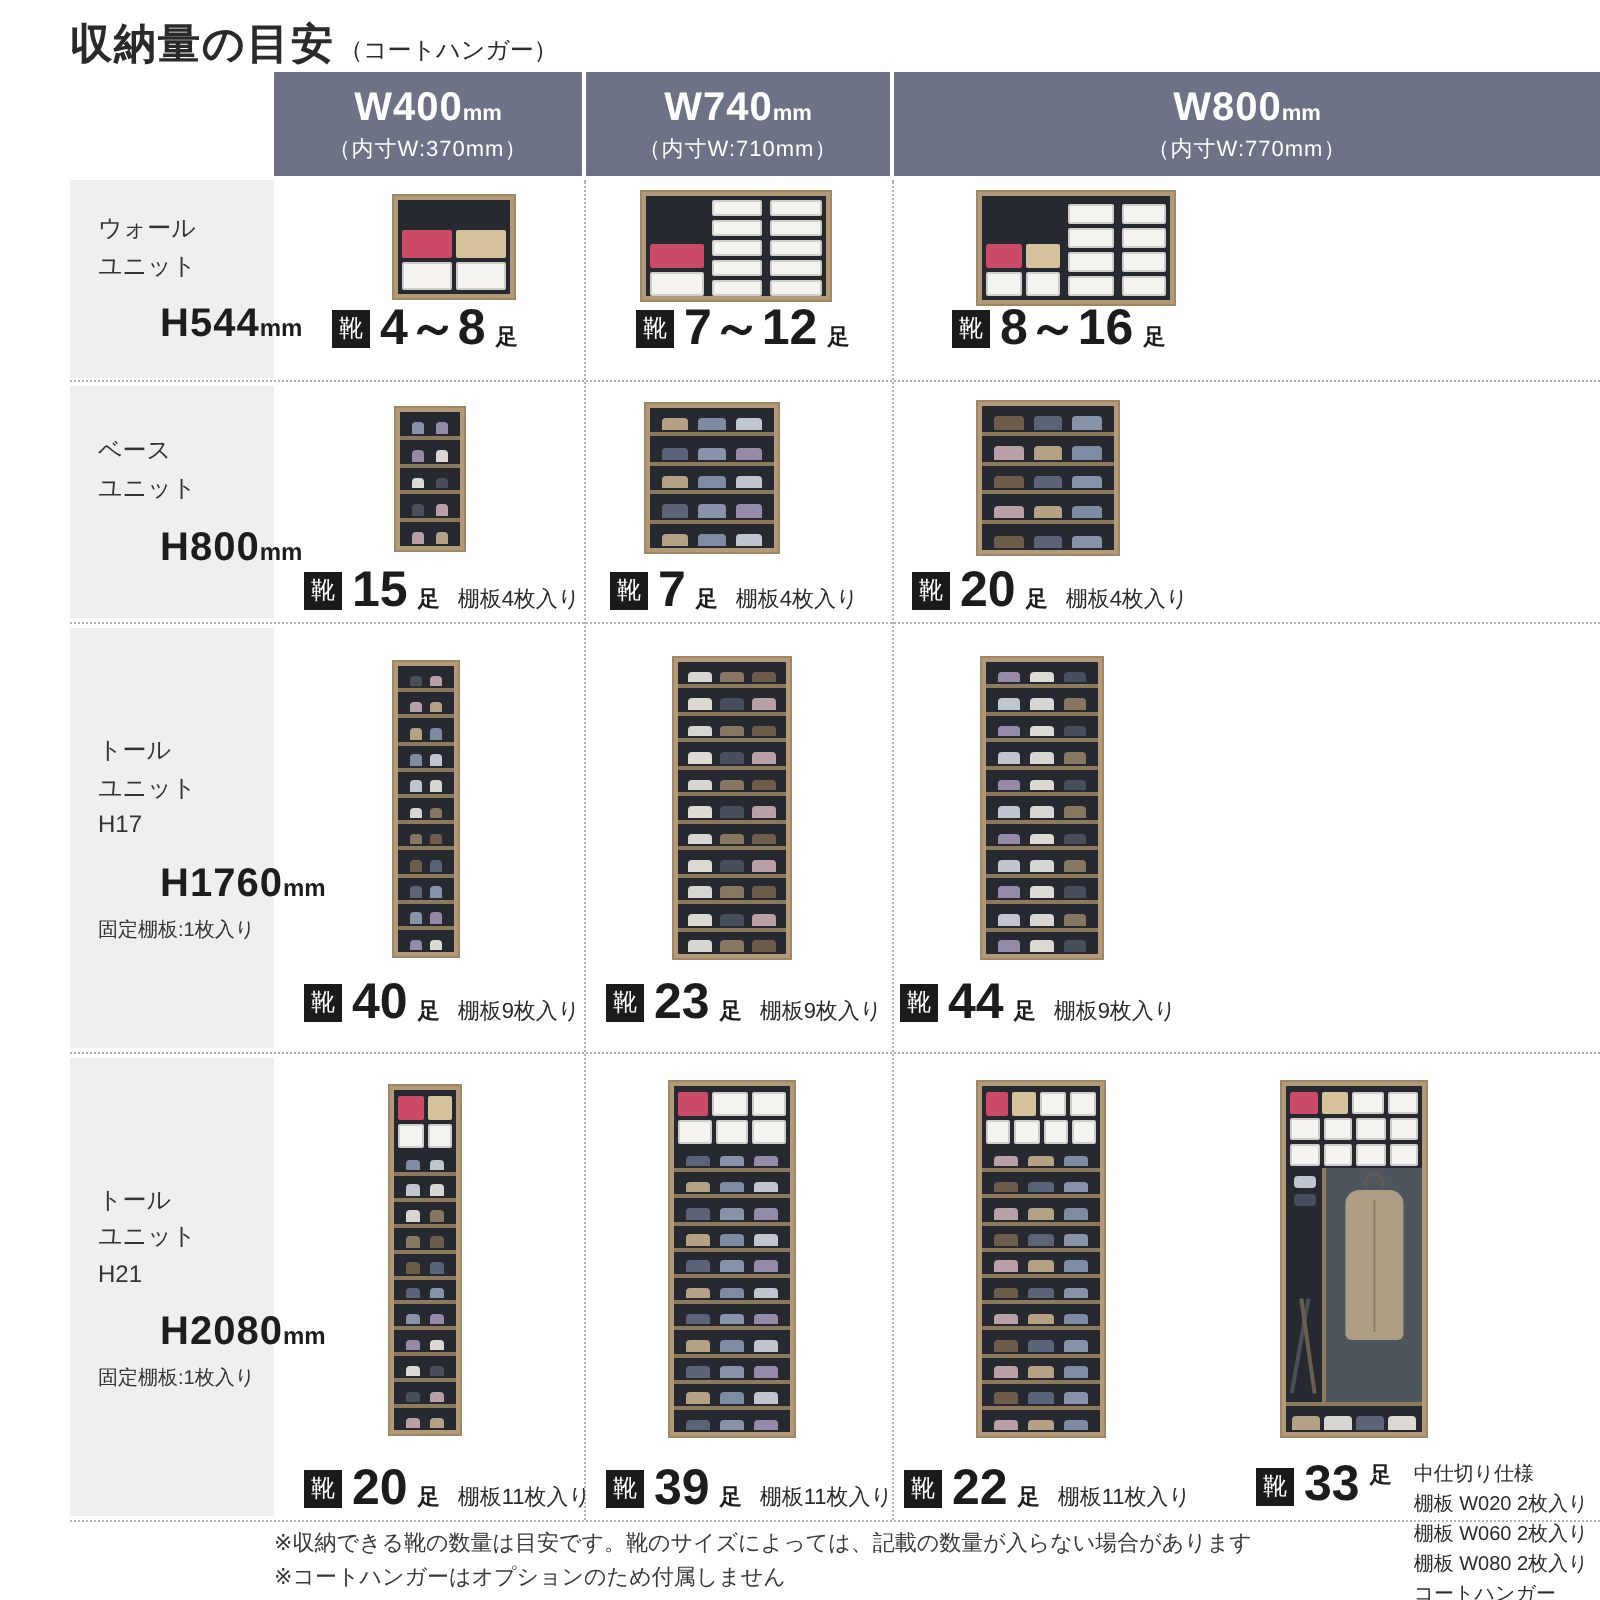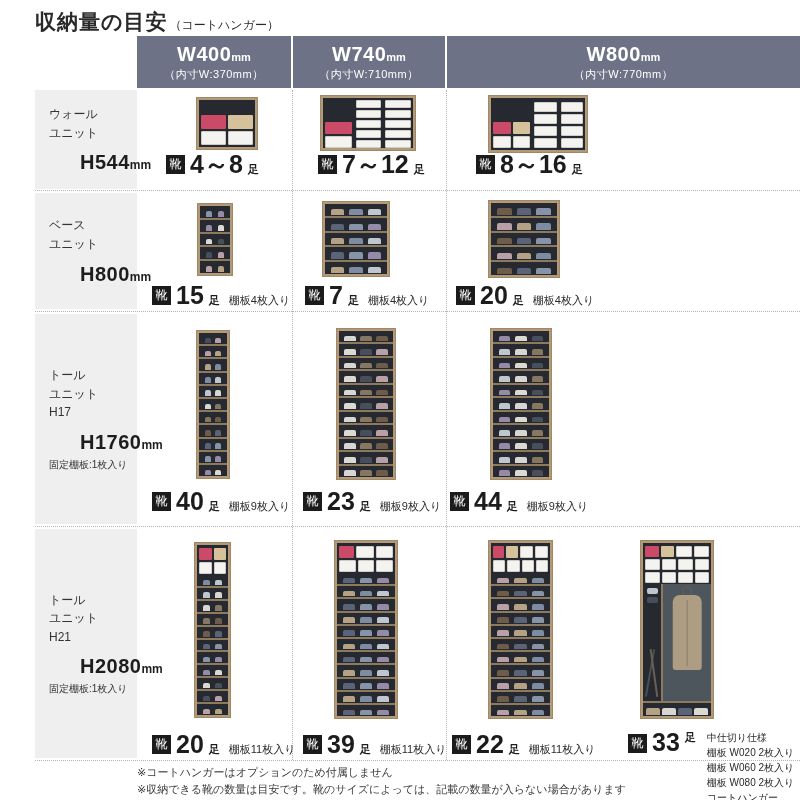--- a/index.html
+++ b/index.html
@@ -872,17 +872,17 @@
     <div class="notes">
       <div>中仕切り仕様</div>
       <div>棚板 W020 2枚入り</div>
       <div>棚板 W060 2枚入り</div>
       <div>棚板 W080 2枚入り</div>
       <div>コートハンガー</div>
     </div>
   </div>
 
   <div class="foot">
+    <div>※収納できる靴の数量は目安です。靴のサイズによっては、記載の数量が入らない場合があります</div>
     <div>※コートハンガーはオプションのため付属しません</div>
-    <div>※収納できる靴の数量は目安です。靴のサイズによっては、記載の数量が入らない場合があります</div>
   </div>
 
 </div>
 
 </body></html>

